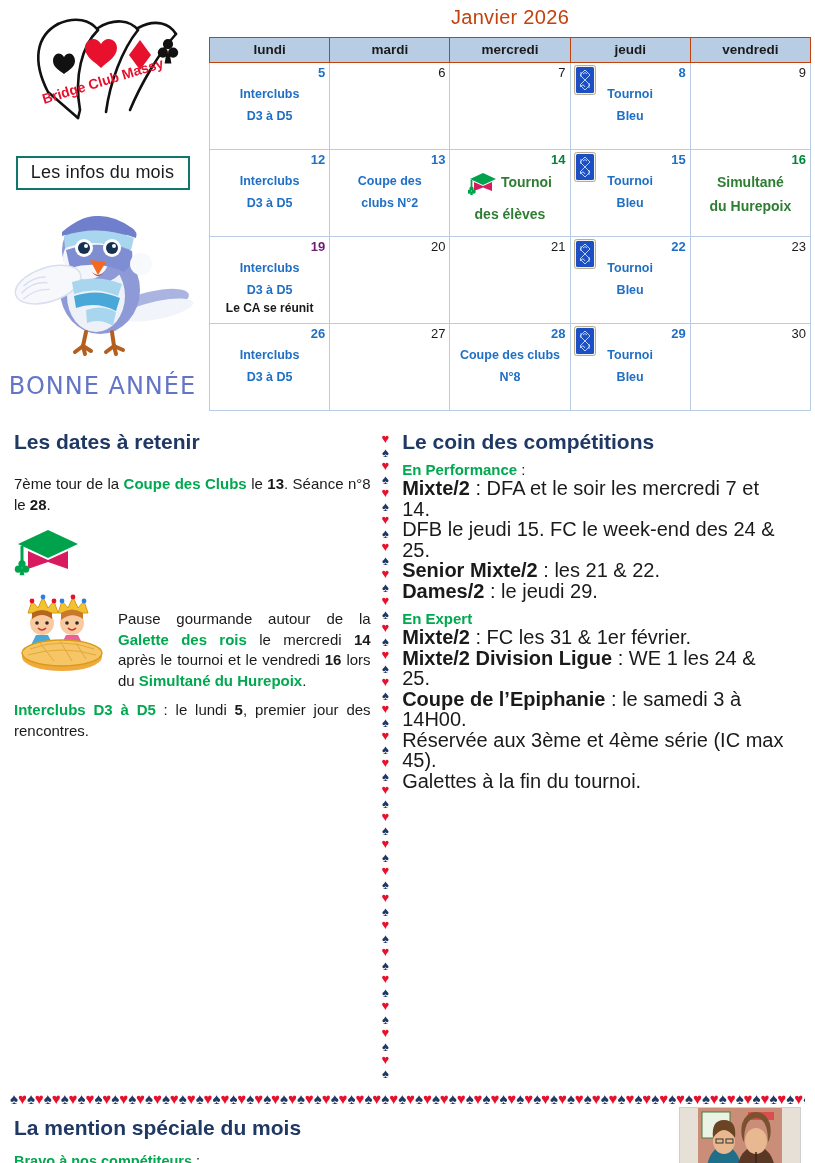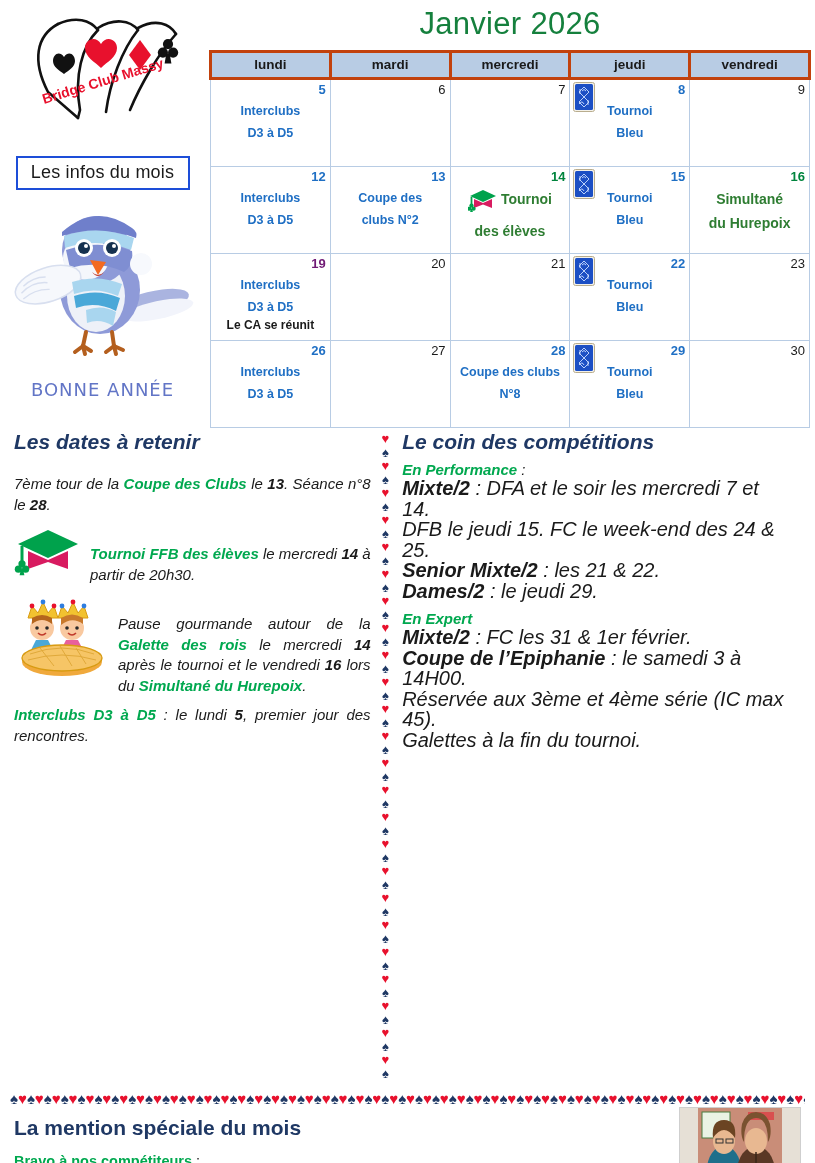--- a/index.html
+++ b/index.html
@@ -13,40 +13,40 @@
   
   .top{display:flex;width:815px;height:420px;}
   .leftcol{width:205px;position:relative;}
   .rightcol{width:610px;position:relative;}
 
   
   .logo{width:205px;height:150px;position:relative;}
   .logo svg{position:absolute;left:18px;top:6px;}
 
   .infobox{
-    margin:6px auto 0 auto;width:170px;border:2px solid #1d4ed8;
+    margin:6px auto 0 auto;width:170px;border:2px solid #0f766e;
     text-align:center;font-size:18px;padding:4px 0 5px 0;color:#1a1a1a;
     letter-spacing:.2px;background:#fff;
   }
 
   .bird-wrap{width:205px;height:210px;position:relative;margin-top:2px;}
   .bonne{
-    text-align:center;font-size:18px;color:#6275c6;
+    text-align:center;font-size:24px;color:#6275c6;
     font-family:"DejaVu Sans",sans-serif;letter-spacing:1px;
     position:absolute;bottom:2px;left:0;right:0;
   }
 
   
   .cal-title{
-    text-align:center;font-size:31px;color:#15803d;
+    text-align:center;font-size:20px;color:#c2410c;
     padding:6px 0 8px 0;font-weight:400;letter-spacing:.3px;
   }
   table.cal{border-collapse:collapse;width:602px;margin-left:4px;table-layout:fixed;}
   table.cal th{
-    background:#b8cce4;border:3px solid #c2410c;
+    background:#b8cce4;border:1px solid #c2410c;
     font-size:13.5px;font-weight:bold;color:#1a1a1a;
     padding:4px 0 5px 0;text-align:center;
   }
   table.cal td{
     border:1px solid #b8cce4;vertical-align:top;
     height:81px;padding:2px 4px 3px 4px;position:relative;
   }
   .daynum{text-align:right;font-size:13px;line-height:16px;}
   .daynum.blue{color:#1f6fc4;font-weight:bold;}
   .daynum.green{color:#00843d;font-weight:bold;}
@@ -57,21 +57,21 @@
     line-height:17px;margin-top:5px;
   }
   .ev.blue{color:#1f6fc4;}
   .ev.green{color:#2e7d32;font-size:14px;line-height:19px;}
   .ev.black{color:#1a1a1a;font-size:12px;margin-top:1px;}
   .ev-inline{display:flex;align-items:flex-start;justify-content:center;gap:3px;}
   .cardicon{position:absolute;left:3px;top:2px;}
   .capicon{flex:0 0 auto;margin-top:-2px;}
 
   
-  .mid{display:flex;width:795px;margin-top:8px;font-style:italic;}
+  .mid{display:flex;width:795px;margin-top:8px;}
   .mid-l{width:386px;padding:0 6px 0 14px;box-sizing:border-box;}
   .divider-v{width:18px;position:relative;}
   .mid-r{width:411px;padding:0 8px 0 8px;box-sizing:border-box;}
 
   h2.sect{
     font-size:21px;color:#1f3864;margin:2px 0 7px 0;font-weight:bold;
   }
   .body-t{font-size:15px;line-height:20.5px;color:#1a1a1a;}
   .g{color:#00a84f;font-weight:bold;}
   .b{font-weight:bold;color:#1a1a1a;}
@@ -363,23 +363,20 @@
             <path d="M34 6 L64 20 L34 34 L4 20 Z" fill="#00a24c"></path>
             <path d="M14 27 L34 36 L54 27 L54 45 L34 38 L14 45 Z" fill="#d81b60"></path>
             <path d="M8 22 L8 40" stroke="#00a24c" stroke-width="3"></path>
             <g fill="#00a24c" transform="translate(8,44) scale(0.6)">
               <circle cx="0" cy="-7" r="6"></circle>
                 <circle cx="-6" cy="2" r="6"></circle>
                 <circle cx="6" cy="2" r="6"></circle>
               <path d="M-2 3 h4 l2 9 h-8 z"></path>
             </g>
           </svg>
-        </div>
-        <div class="txt body-t just">
-          <span class="g">Tournoi FFB des élèves</span><span> le mercredi </span><span class="b">14</span><span> à partir de 20h30.</span>
         </div>
       </div>
 
       <div class="illo-row">
         <div class="icon">
           <svg width="96" height="86" viewBox="0 0 96 86">
             <g>
               <path d="M14 24 l4 -12 l6 7 l5 -11 l5 11 l6 -7 l4 12 z" fill="#f2c230" stroke="#d89b12" stroke-width="1"></path>
               <circle cx="18" cy="12" r="2.4" fill="#e8112d"></circle>
                 <circle cx="29" cy="8" r="2.4" fill="#2e7de0"></circle>
@@ -480,20 +477,21 @@
     <div class="mid-r">
       <h2 class="sect">Le coin des compétitions</h2>
       <div id="comp-blocks">
           <div class="comp-head"><span>En Performance</span><span style="color:#1a1a1a;font-weight:normal"> :</span></div>
           <div class="comp-line"><span class="b">Mixte/2</span><span> : DFA et le soir les mercredi 7 et 14.</span></div>
           <div class="comp-line"><span>DFB le jeudi 15. FC le week-end des 24 &amp; 25.</span></div>
           <div class="comp-line"><span class="b">Senior Mixte/2</span><span> : les 21 &amp; 22.</span></div>
           <div class="comp-line"><span class="b">Dames/2</span><span> : le jeudi 29.</span></div>
           <div class="comp-head"><span>En Expert</span><span style="color:#1a1a1a;font-weight:normal"></span></div>
           <div class="comp-line"><span class="b">Mixte/2</span><span> : FC les 31 &amp; 1er février.</span></div>
+          <div class="comp-line"><span class="b">Mixte/2 Division Ligue</span><span> : WE 1 les 24 &amp; 25.</span></div>
           <div class="comp-line"><span class="b">Coupe de l’Epiphanie</span><span> : le samedi 3 à 14H00.</span></div>
           <div class="comp-line"><span>Réservée aux 3ème et 4ème série (IC max 45).</span></div>
           <div class="comp-line"><span>Galettes à la fin du tournoi.</span></div>
         </div>
     </div>
   </div>
 
   <div class="divider-h" id="hdiv"><span class="sp">♠</span><span class="hr">♥</span><span class="sp">♠</span><span class="hr">♥</span><span class="sp">♠</span><span class="hr">♥</span><span class="sp">♠</span><span class="hr">♥</span><span class="sp">♠</span><span class="hr">♥</span><span class="sp">♠</span><span class="hr">♥</span><span class="sp">♠</span><span class="hr">♥</span><span class="sp">♠</span><span class="hr">♥</span><span class="sp">♠</span><span class="hr">♥</span><span class="sp">♠</span><span class="hr">♥</span><span class="sp">♠</span><span class="hr">♥</span><span class="sp">♠</span><span class="hr">♥</span><span class="sp">♠</span><span class="hr">♥</span><span class="sp">♠</span><span class="hr">♥</span><span class="sp">♠</span><span class="hr">♥</span><span class="sp">♠</span><span class="hr">♥</span><span class="sp">♠</span><span class="hr">♥</span><span class="sp">♠</span><span class="hr">♥</span><span class="sp">♠</span><span class="hr">♥</span><span class="sp">♠</span><span class="hr">♥</span><span class="sp">♠</span><span class="hr">♥</span><span class="sp">♠</span><span class="hr">♥</span><span class="sp">♠</span><span class="hr">♥</span><span class="sp">♠</span><span class="hr">♥</span><span class="sp">♠</span><span class="hr">♥</span><span class="sp">♠</span><span class="hr">♥</span><span class="sp">♠</span><span class="hr">♥</span><span class="sp">♠</span><span class="hr">♥</span><span class="sp">♠</span><span class="hr">♥</span><span class="sp">♠</span><span class="hr">♥</span><span class="sp">♠</span><span class="hr">♥</span><span class="sp">♠</span><span class="hr">♥</span><span class="sp">♠</span><span class="hr">♥</span><span class="sp">♠</span><span class="hr">♥</span><span class="sp">♠</span><span class="hr">♥</span><span class="sp">♠</span><span class="hr">♥</span><span class="sp">♠</span><span class="hr">♥</span><span class="sp">♠</span><span class="hr">♥</span><span class="sp">♠</span><span class="hr">♥</span><span class="sp">♠</span><span class="hr">♥</span><span class="sp">♠</span><span class="hr">♥</span><span class="sp">♠</span><span class="hr">♥</span><span class="sp">♠</span><span class="hr">♥</span><span class="sp">♠</span><span class="hr">♥</span><span class="sp">♠</span><span class="hr">♥</span><span class="sp">♠</span><span class="hr">♥</span><span class="sp">♠</span><span class="hr">♥</span><span class="sp">♠</span></div>
 
   <h2 class="sect2">La mention spéciale du mois</h2>

